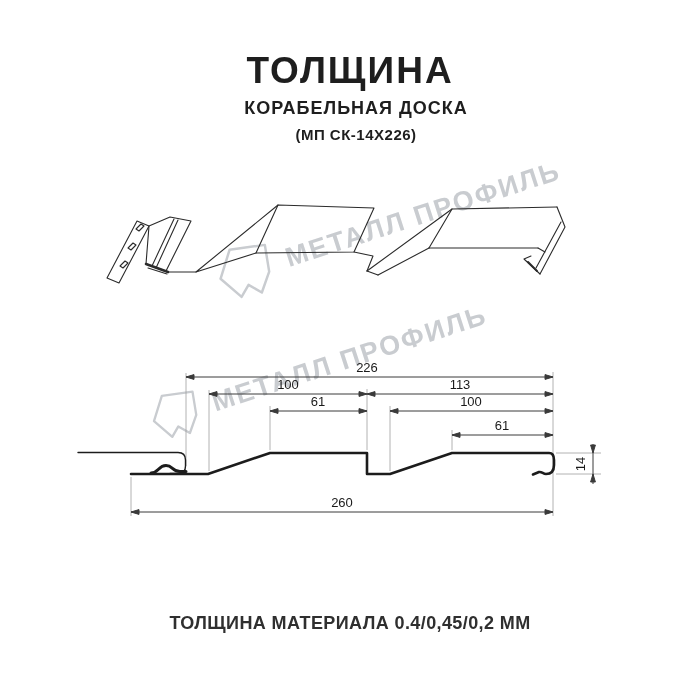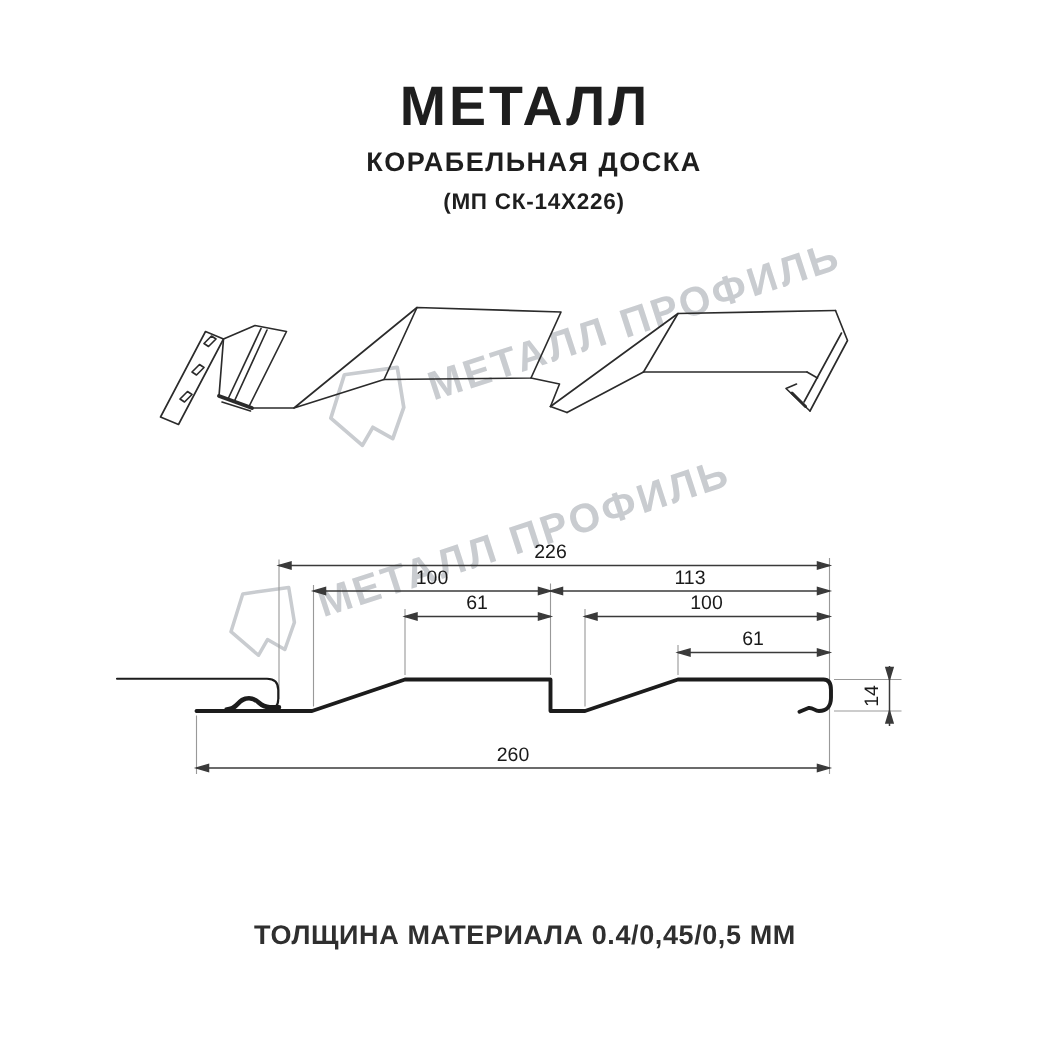--- a/index.html
+++ b/index.html
@@ -22,21 +22,21 @@
   .wm-text{font-size:27px;font-weight:700;letter-spacing:2px;}
   .wm1{left:214px;top:252px;}
   .wm2{left:148px;top:398px;}
   .drawing-svg{position:absolute;left:0;top:0;z-index:3;}
   .dim-label{font-size:13px;fill:#1a1a1a;font-family:"Liberation Sans",sans-serif;}
 </style>
 </head>
 <body>
 
 <div class="title-block">
-  <div class="title-main">МЕТАЛЛ</div>
+  <div class="title-main">ТОЛЩИНА</div>
   <div class="title-sub">КОРАБЕЛЬНАЯ ДОСКА</div>
   <div class="title-code">(МП СК-14Х226)</div>
 </div>
 
 <div class="wm wm1">
   <svg width="66" height="60" viewBox="0 0 64 58">
     <path d="M7,28 L24,4 L58,10 L54,36 L41,53 L31,42 L21,51 Z" fill="none" stroke="#c9ccd0" stroke-width="2.4" stroke-linejoin="round"></path>
   </svg>
   <span class="wm-text">МЕТАЛЛ ПРОФИЛЬ</span>
 </div>
@@ -144,13 +144,13 @@
       <path stroke-width="1.4" d="M78,452.5 L178,452.5 C184,452.5 185.5,456 185.5,460 L185.5,466 C185.5,471 183,473.5 178,473.5 L170,473.5"></path>
       <path stroke-width="3" d="M151,473 C159,473 158,465.5 166,465.5 C173,465.5 172,471.5 180,471.5 L186,471.5"></path>
 
       <path stroke-width="2.6" d="M131,474 L208,474 L270,453 L367,453 L367,474 L390,474 L452,453 L549,453
                C553,453 554,456 554,460 L554,465 C554,471 551,474 546,474
                C543,474 542,471.5 539,472 L533,474.5"></path>
     </g>
   </g>
 </svg>
 
-<div class="footer-note">ТОЛЩИНА МАТЕРИАЛА 0.4/0,45/0,5 ММ</div>
+<div class="footer-note">ТОЛЩИНА МАТЕРИАЛА 0.4/0,45/0,2 ММ</div>
 
 </body></html>

